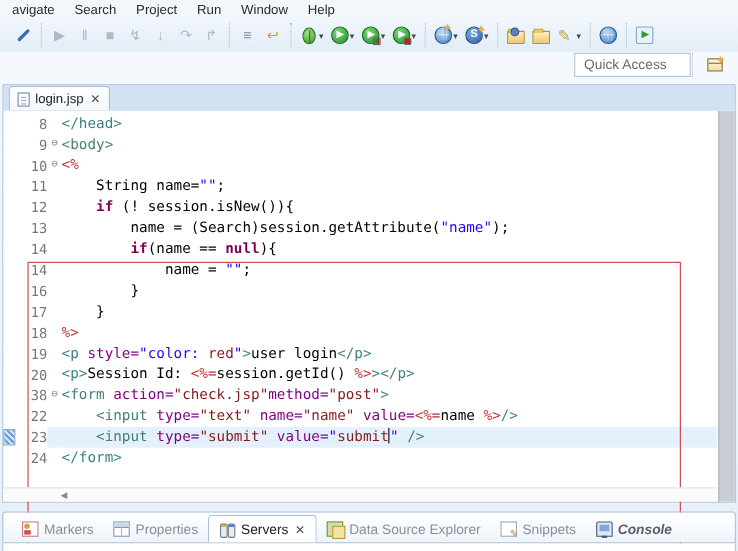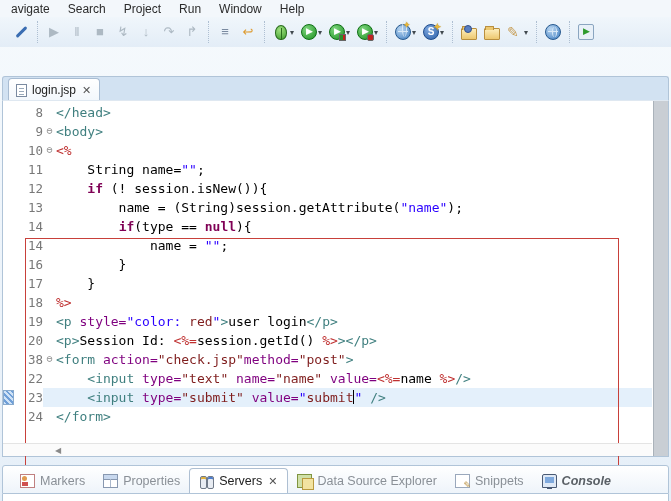--- a/index.html
+++ b/index.html
@@ -211,38 +211,45 @@
         </div>
       </div>
       <div class="tb-sep"></div>
       <div class="tb-group">
         <div class="tb-btn">
           <span class="i-box i-ros "></span>
         </div>
       </div>
     </div>
 
+  <div id="qa-row">
+    <div id="quick-access">Quick Access</div>
+    <div class="tb-sep"></div>
+    <div id="persp">
+        <span class="pane star"></span>
+      </div>
+  </div>
 
   <div id="etab-strip">
     <div id="etab">
       <span class="doc-icon"></span>
       <span class="label">login.jsp</span>
       <span class="tab-close">✕</span>
     </div>
   </div>
 
   <div id="editor">
     <div id="code-lines">
         <div class="code-row"><span class="ruler"></span><span class="lnum">8</span><span class="fold"></span><span class="ctext"><span class="t-tag">&lt;/head&gt;</span></span></div>
         <div class="code-row"><span class="ruler"></span><span class="lnum">9</span><span class="fold">⊖</span><span class="ctext"><span class="t-tag">&lt;body&gt;</span></span></div>
         <div class="code-row"><span class="ruler"></span><span class="lnum">10</span><span class="fold">⊖</span><span class="ctext"><span class="t-jsp">&lt;%</span></span></div>
         <div class="code-row"><span class="ruler"></span><span class="lnum">11</span><span class="fold"></span><span class="ctext"><span class="t-txt">    String name=</span><span class="t-str">""</span><span class="t-txt">;</span></span></div>
         <div class="code-row"><span class="ruler"></span><span class="lnum">12</span><span class="fold"></span><span class="ctext"><span class="t-txt">    </span><span class="t-kw">if</span><span class="t-txt"> (! session.isNew()){</span></span></div>
-        <div class="code-row"><span class="ruler"></span><span class="lnum">13</span><span class="fold"></span><span class="ctext"><span class="t-txt">        name = (String)session.getAttribute(</span><span class="t-str">"name"</span><span class="t-txt">);</span></span></div>
-        <div class="code-row"><span class="ruler"></span><span class="lnum">14</span><span class="fold"></span><span class="ctext"><span class="t-txt">        </span><span class="t-kw">if</span><span class="t-txt">(type == </span><span class="t-kw">null</span><span class="t-txt">){</span></span></div>
+        <div class="code-row"><span class="ruler"></span><span class="lnum">13</span><span class="fold"></span><span class="ctext"><span class="t-txt">        name = (Search)session.getAttribute(</span><span class="t-str">"name"</span><span class="t-txt">);</span></span></div>
+        <div class="code-row"><span class="ruler"></span><span class="lnum">14</span><span class="fold"></span><span class="ctext"><span class="t-txt">        </span><span class="t-kw">if</span><span class="t-txt">(name == </span><span class="t-kw">null</span><span class="t-txt">){</span></span></div>
         <div class="code-row"><span class="ruler"></span><span class="lnum">14</span><span class="fold"></span><span class="ctext"><span class="t-txt">            name = </span><span class="t-str">""</span><span class="t-txt">;</span></span></div>
         <div class="code-row"><span class="ruler"></span><span class="lnum">16</span><span class="fold"></span><span class="ctext"><span class="t-txt">        }</span></span></div>
         <div class="code-row"><span class="ruler"></span><span class="lnum">17</span><span class="fold"></span><span class="ctext"><span class="t-txt">    }</span></span></div>
         <div class="code-row"><span class="ruler"></span><span class="lnum">18</span><span class="fold"></span><span class="ctext"><span class="t-jsp">%&gt;</span></span></div>
         <div class="code-row"><span class="ruler"></span><span class="lnum">19</span><span class="fold"></span><span class="ctext"><span class="t-tag">&lt;p</span><span class="t-txt"> </span><span class="t-attr">style=</span><span class="t-str">"color: </span><span class="t-vali">red</span><span class="t-str">"</span><span class="t-tag">&gt;</span><span class="t-txt">user login</span><span class="t-tag">&lt;/p&gt;</span></span></div>
         <div class="code-row"><span class="ruler"></span><span class="lnum">20</span><span class="fold"></span><span class="ctext"><span class="t-tag">&lt;p&gt;</span><span class="t-txt">Session Id: </span><span class="t-jsp">&lt;%=</span><span class="t-txt">session.getId() </span><span class="t-jsp">%&gt;</span><span class="t-tag">&gt;&lt;/p&gt;</span></span></div>
         <div class="code-row"><span class="ruler"></span><span class="lnum">38</span><span class="fold">⊖</span><span class="ctext"><span class="t-tag">&lt;form</span><span class="t-txt"> </span><span class="t-attr">action=</span><span class="t-vali">"check.jsp"</span><span class="t-attr">method=</span><span class="t-vali">"post"</span><span class="t-tag">&gt;</span></span></div>
         <div class="code-row"><span class="ruler"></span><span class="lnum">22</span><span class="fold"></span><span class="ctext"><span class="t-txt">    </span><span class="t-tag">&lt;input</span><span class="t-txt"> </span><span class="t-attr">type=</span><span class="t-vali">"text"</span><span class="t-txt"> </span><span class="t-attr">name=</span><span class="t-vali">"name"</span><span class="t-txt"> </span><span class="t-attr">value=</span><span class="t-jsp">&lt;%=</span><span class="t-txt">name </span><span class="t-jsp">%&gt;</span><span class="t-tag">/&gt;</span></span></div>
         <div class="code-row current-line"><span class="ruler"><span class="diffmark"></span></span><span class="lnum">23</span><span class="fold"></span><span class="ctext"><span class="t-txt">    </span><span class="t-tag">&lt;input</span><span class="t-txt"> </span><span class="t-attr">type=</span><span class="t-vali">"submit"</span><span class="t-txt"> </span><span class="t-attr">value=</span><span class="t-str">"</span><span class="t-vali">submit</span><span class="caret"></span><span class="t-str">"</span><span class="t-txt"> </span><span class="t-tag">/&gt;</span></span></div>
         <div class="code-row"><span class="ruler"></span><span class="lnum">24</span><span class="fold"></span><span class="ctext"><span class="t-tag">&lt;/form&gt;</span></span></div>

